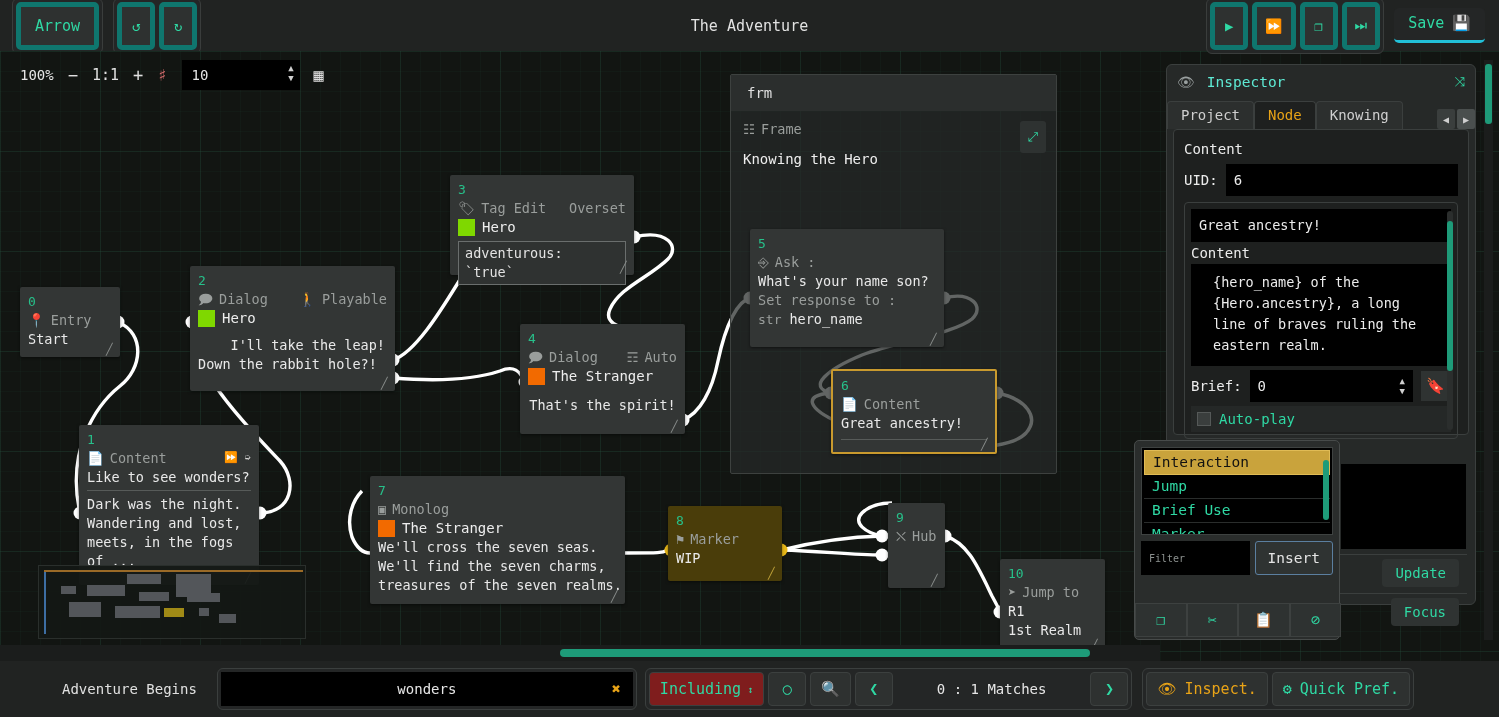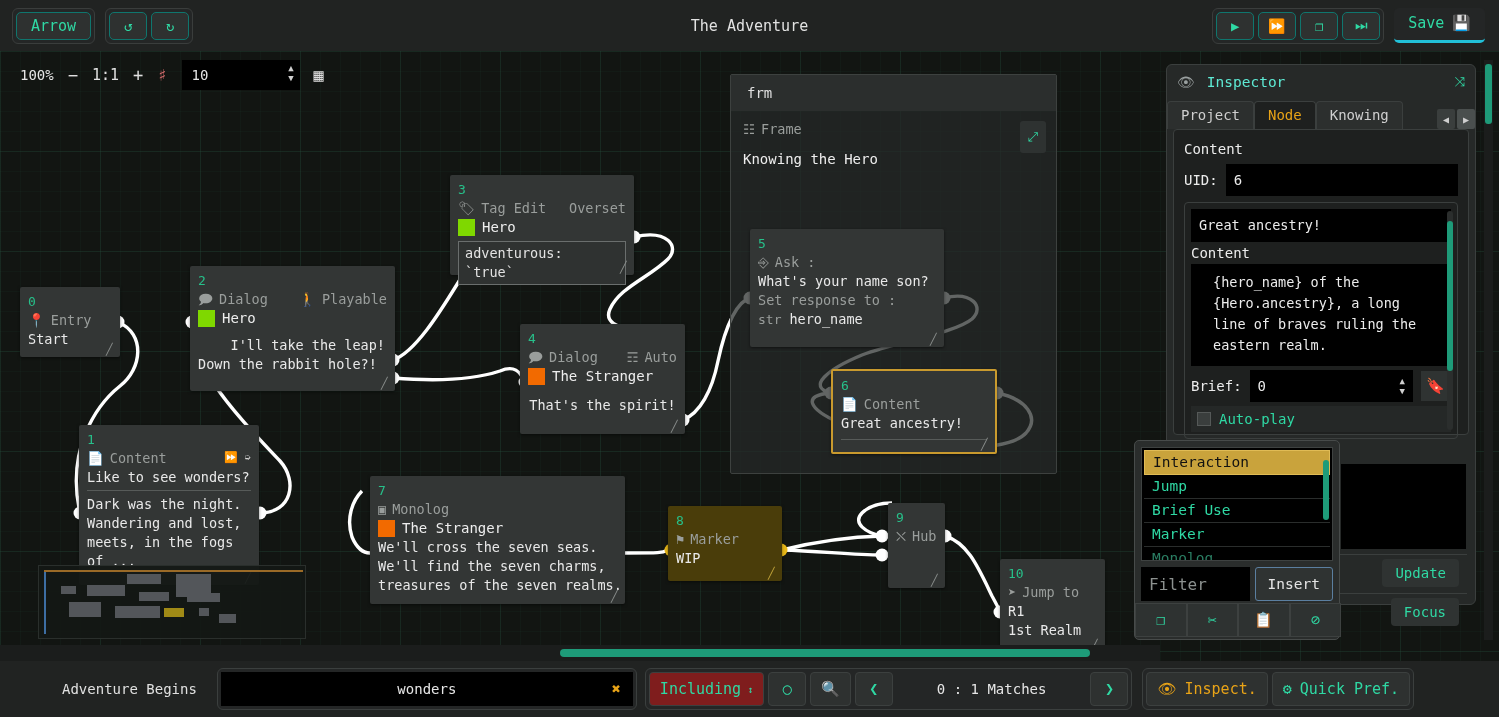--- a/index.html
+++ b/index.html
@@ -18,22 +18,22 @@
   .topbar {
     position: absolute; left: 0; top: 0; width: 1499px; height: 51px;
     background: #212322; display: flex; align-items: center;
   }
   .btn-group {
     display: flex; align-items: center; gap: 4px;
     border: 1px solid #3a3d3c; border-radius: 6px; padding: 3px;
     background: #242626;
   }
   .tbtn {
-    min-width: 38px; height: 28px; border-radius: 5px;
-    background: #2e3130; border: 1px solid #0f766e;
+    min-width: 38px; height: 48px; border-radius: 5px;
+    background: #2e3130; border: 5px solid #0f766e;
     color: #2fd9a4; display: flex; align-items: center; justify-content: center;
     font-size: 14px; cursor: pointer; padding: 0 8px;
   }
   .tbtn.wide { padding: 0 14px; font-size: 15px; }
   .title {
     position: absolute; left: 0; right: 0; text-align: center;
     font-size: 15px; color: #e2e2e2; pointer-events: none;
   }
   .savebtn {
     display: flex; align-items: center; gap: 8px;
@@ -194,32 +194,32 @@
     border-radius: 4px; cursor: pointer; display: inline-block;
   }
 
   
   .popup {
     position: absolute; left: 1134px; top: 440px; width: 206px; height: 200px;
     background: #2a2d2c; border: 1px solid #474b4a; border-radius: 5px;
     padding: 6px;
   }
   .poplist {
-    background: #000; border: 1px solid #3e4241; height: 114px; overflow: hidden;
+    background: #000; border: 1px solid #3e4241; height: 88px; overflow: hidden;
     position: relative; padding: 2px 2px 0 2px;
   }
   .poplist .itm {
     color: #2fd9a4; font-size: 14.5px; line-height: 23px; padding-left: 8px;
     border-bottom: 1px solid #2a2d2c; cursor: pointer;
   }
   .poplist .itm.sel { background: #c9a33c; color: #111; border: 1px solid #e0bb55; }
   .poplist .itm.cut { color: #2a7e63; }
   .popsb { position: absolute; right: 3px; top: 12px; width: 6px; height: 60px; background: #1e9b79; border-radius: 3px; }
   .poprow { display: flex; gap: 5px; margin-top: 6px; }
-  .popfilter { flex: 1 1 auto; background: #000; color: #8c918f; font-size: 16px; height: 34px; display: flex; align-items: center; padding-left: 8px; }
+  .popfilter { flex: 1 1 auto; background: #000; color: #8c918f; font-size: 10px; height: 34px; display: flex; align-items: center; padding-left: 8px; }
   .popins { background: #2f3332; color: #e4e4e4; font-size: 14.5px; border: 1px solid #5b7fa0; border-radius: 3px; padding: 0 12px; height: 34px; display: flex; align-items: center; cursor: pointer; }
   .popicons { position: absolute; left: 0; top: 162px; width: 206px; display: flex; }
   .popicons div {
     flex: 1 1 0; height: 34px; background: #2e3231; border: 1px solid #3d4140;
     color: #2fd9a4; display: flex; align-items: center; justify-content: center;
     font-size: 15px; cursor: pointer;
   }
 
   
   .blackbox { position: absolute; left: 1340px; top: 463px; width: 125px; height: 85px; background: #000; }

